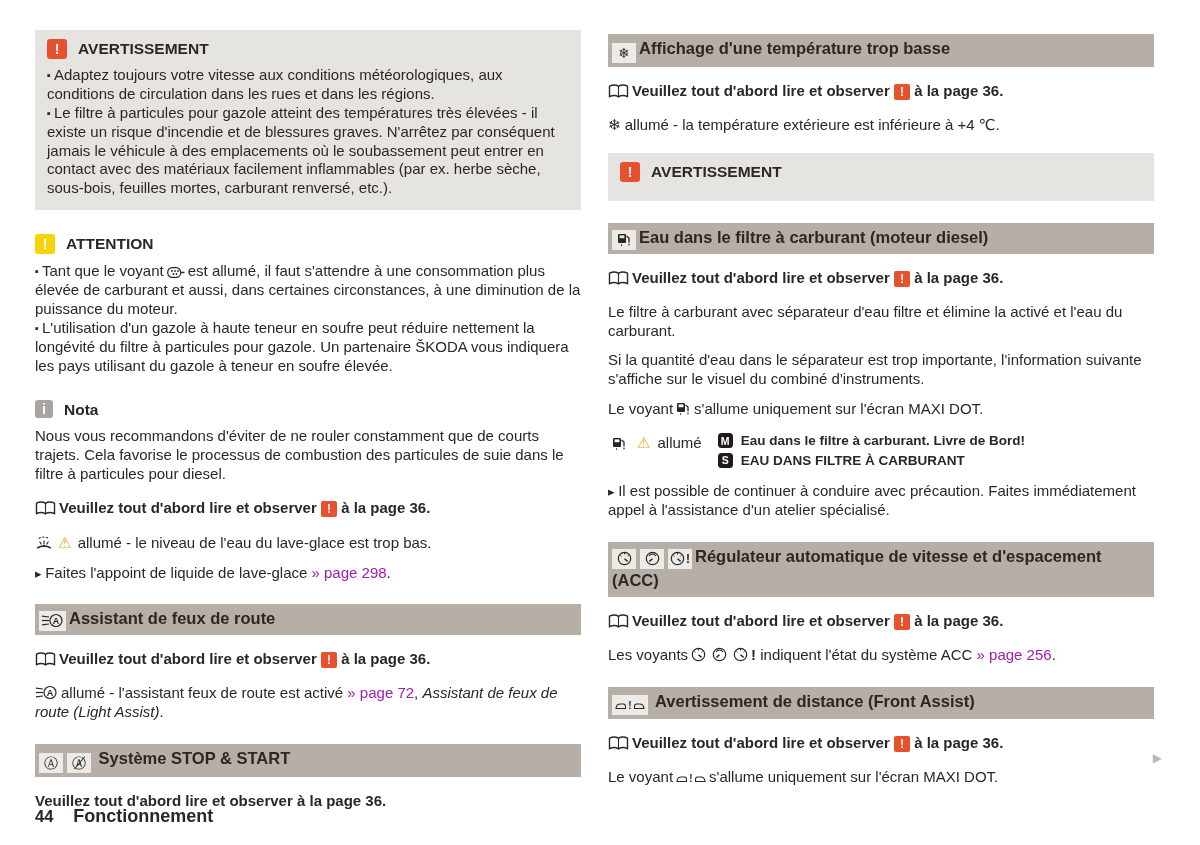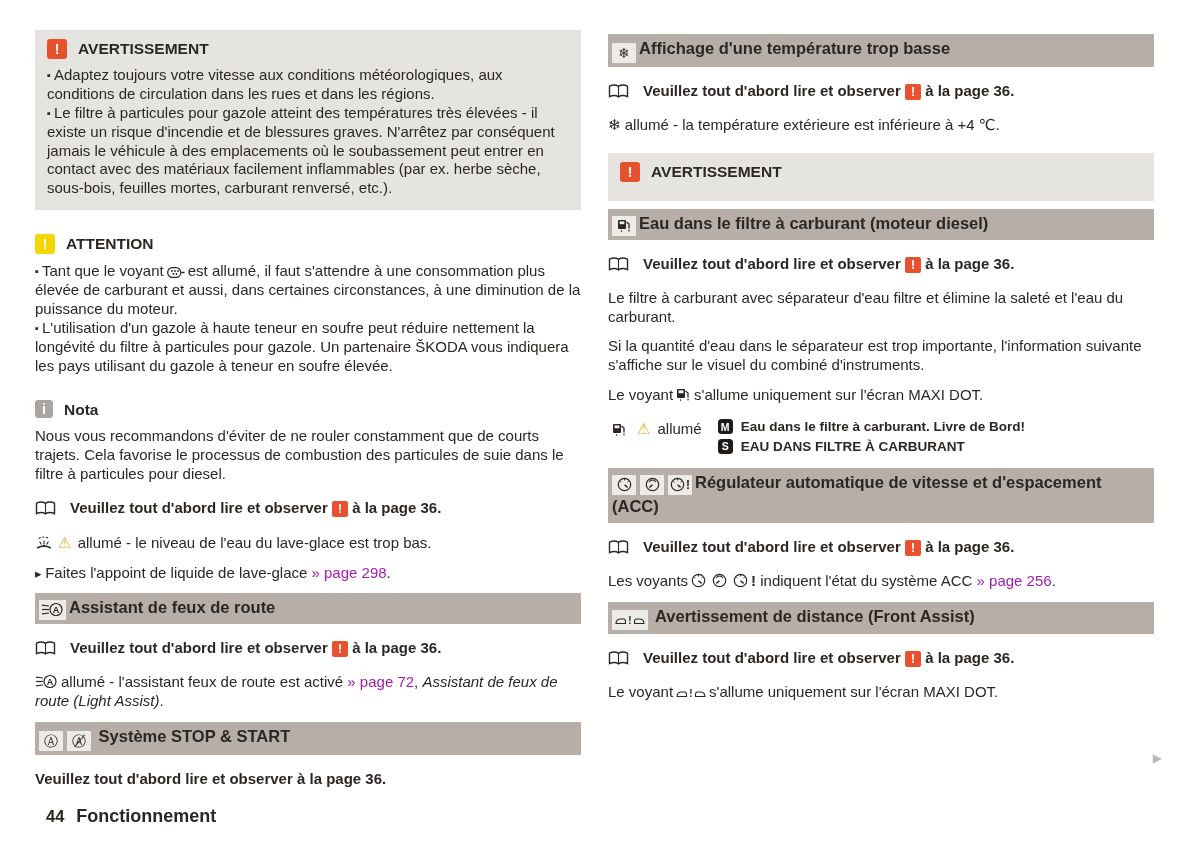--- a/index.html
+++ b/index.html
@@ -8,21 +8,21 @@
     font-family:"Liberation Sans","DejaVu Sans",sans-serif;
     color:#2b2724;-webkit-font-smoothing:antialiased;
   }
   .page{position:relative;width:1200px;height:845px;overflow:hidden;}
   .cols{display:flex;gap:27px;padding:30px 45px 0 35px;}
   .col{width:546px;flex:0 0 546px;font-size:15px;line-height:1.26;}
 
   
   .sec-h{
     background:#b6aea7;color:#2b2724;font-weight:700;font-size:16.5px;
-    padding:3px 6px 4px 4px;margin-top:8px;line-height:1.45;
+    padding:3px 6px 4px 4px;margin-top:22px;line-height:1.45;
   }
   .chip{
     display:inline-flex;align-items:center;justify-content:center;
     background:#edebe7;min-width:20px;height:20px;padding:0 2px;
     margin-right:3px;vertical-align:-4px;font-weight:400;font-size:14px;line-height:1;
   }
   .chip + .chip{margin-left:1px;}
 
   
   .wbox{background:#e6e4e1;padding:9px 12px 12px 12px;}
@@ -35,21 +35,21 @@
     width:20px;height:20px;border-radius:3px;color:#fff;font-weight:700;font-size:14px;line-height:1;
   }
   .sq-red{background:#e8512d;}
   .sq-yellow{background:#f6d504;}
   .sq-grey{background:#a9a5a0;width:18px;height:18px;font-style:normal;}
 
   .bullet{display:block;}
   .bullet::before{content:"▪ ";font-size:11px;vertical-align:1px;}
 
   p.body{margin:11px 0;}
-  .readline{display:flex;align-items:center;gap:14px;font-weight:700;margin:15px 0;}
+  .readline{display:flex;align-items:center;gap:3px;font-weight:700;margin:15px 0;}
   .rbadge{
     display:inline-flex;align-items:center;justify-content:center;flex:0 0 auto;
     width:16px;height:16px;border-radius:2px;background:#e8512d;color:#fff;
     font-weight:700;font-size:12px;line-height:1;
   }
   .action{margin:11px 0;}
   .action::before{content:"▸ ";font-size:13px;}
   .link{color:#a21caf;text-decoration:none;}
   .em{font-style:italic;}
   .tri{color:#e9a926;font-size:15px;margin:0 2px;}
@@ -62,21 +62,21 @@
   
   .indic{display:flex;gap:16px;margin:13px 0 13px 4px;align-items:flex-start;}
   .indic-left{display:flex;align-items:center;gap:5px;white-space:nowrap;padding-top:2px;}
   .indic-msgs{display:flex;flex-direction:column;gap:2px;}
   .msg{display:flex;align-items:center;gap:8px;font-weight:700;font-size:13.5px;line-height:1.3;}
   .badge{
     display:inline-flex;align-items:center;justify-content:center;flex:0 0 auto;
     width:15px;height:15px;border-radius:3.5px;background:#1e1b18;color:#fff;
     font-size:10.5px;font-weight:700;line-height:1;
   }
-  .footer{position:absolute;left:46px;bottom:18px;display:flex;align-items:baseline;gap:12px;}
+  .footer{position:absolute;left:35px;bottom:18px;display:flex;align-items:baseline;gap:20px;}
   .footer .num{font-size:16.5px;font-weight:700;}
   .footer .lbl{font-size:18px;font-weight:700;}
   .page-turn{position:absolute;right:38px;bottom:80px;color:#bcb9b5;font-size:12px;}
   svg{display:block;}
   .chip svg{display:inline-block;}
 </style>
 </head>
 <body>
 
 <div class="page">
@@ -227,21 +227,21 @@
       </div>
       <div class="readline">
         <span class="icn" style="margin:0">
             <svg width="21" height="15" viewBox="0 0 21 15">
               <path d="M1.5 2.2 C4.8 0.7 8 0.7 10.5 2.4 C13 0.7 16.2 0.7 19.5 2.2 L19.5 12.6 C16.2 11.2 13 11.2 10.5 12.9 C8 11.2 4.8 11.2 1.5 12.6 Z" fill="none" stroke="#2b2724" stroke-width="1.4"></path>
               <line x1="10.5" y1="2.4" x2="10.5" y2="12.9" stroke="#2b2724" stroke-width="1.1"></line>
             </svg>
           </span>
         <span><span>Veuillez tout d'abord lire et observer</span> <span class="rbadge">!</span> <span>à la page 36.</span></span>
       </div>
-      <p class="body">Le filtre à carburant avec séparateur d'eau filtre et élimine la saleté et l'eau du carburant.</p>
+      <p class="body">Le filtre à carburant avec séparateur d'eau filtre et élimine la activé et l'eau du carburant.</p>
       <p class="body">Si la quantité d'eau dans le séparateur est trop importante, l'information suivante s'affiche sur le visuel du combiné d'instruments.</p>
       <p class="body">
         <span>Le voyant</span><span class="icn"><svg width="15" height="14" viewBox="0 0 15 14">
               <rect x="1" y="1" width="8" height="9" rx="1" fill="#2b2724"></rect>
               <rect x="2.6" y="2.4" width="4.8" height="2.8" fill="#fff"></rect>
               <path d="M9.5 3 L12 5 V9.5" stroke="#2b2724" stroke-width="1.3" fill="none"></path>
               <path d="M12 10 q-1.5 2 0 2.7 q1.5 -0.7 0 -2.7" fill="#2b2724"></path>
               <path d="M4.5 10.8 q-1.3 1.8 0 2.4 q1.3 -0.6 0 -2.4" fill="#2b2724"></path>
             </svg></span><span>s'allume uniquement sur l'écran MAXI DOT.</span>
       </p>
@@ -263,20 +263,21 @@
           <span class="msg">
             <span class="badge">M</span>
             <span>Eau dans le filtre à carburant. Livre de Bord!</span>
           </span>
           <span class="msg">
             <span class="badge">S</span>
             <span>EAU DANS FILTRE À CARBURANT</span>
           </span>
         </span>
       </div>
+      <p class="action">Il est possible de continuer à conduire avec précaution. Faites immédiatement appel à l'assistance d'un atelier spécialisé.</p>
 
       <div class="sec-h">
         <span class="chip">
             <svg width="15" height="15" viewBox="0 0 15 15">
               <circle cx="7.5" cy="7.5" r="6.2" fill="none" stroke="#2b2724" stroke-width="1.2"></circle>
               <g stroke="#2b2724" stroke-width="1">
                 <line x1="7.5" y1="1.8" x2="7.5" y2="3.4"></line>
                 <line x1="3.3" y1="4.1" x2="4.5" y2="5.1"></line>
                 <line x1="11.7" y1="4.1" x2="10.5" y2="5.1"></line>
               </g>

